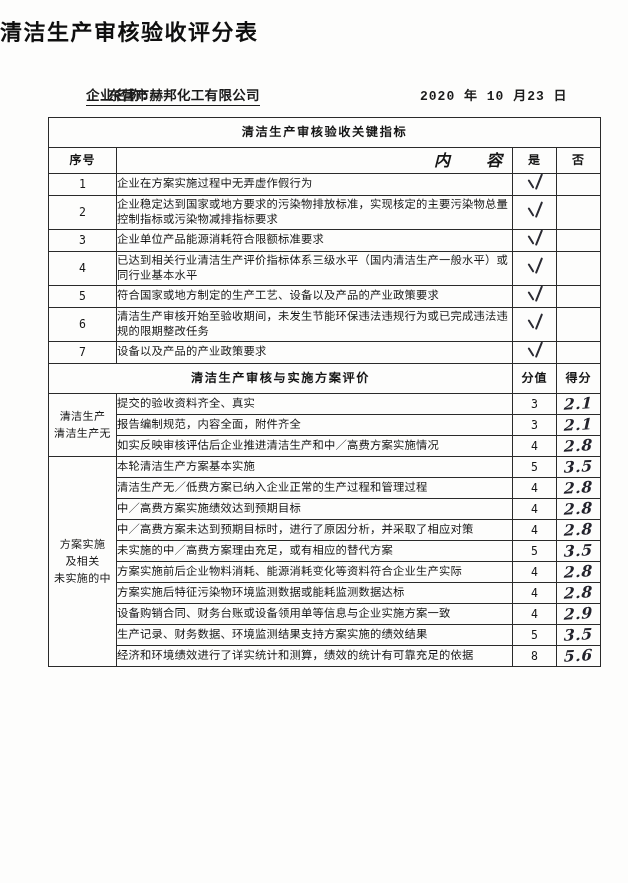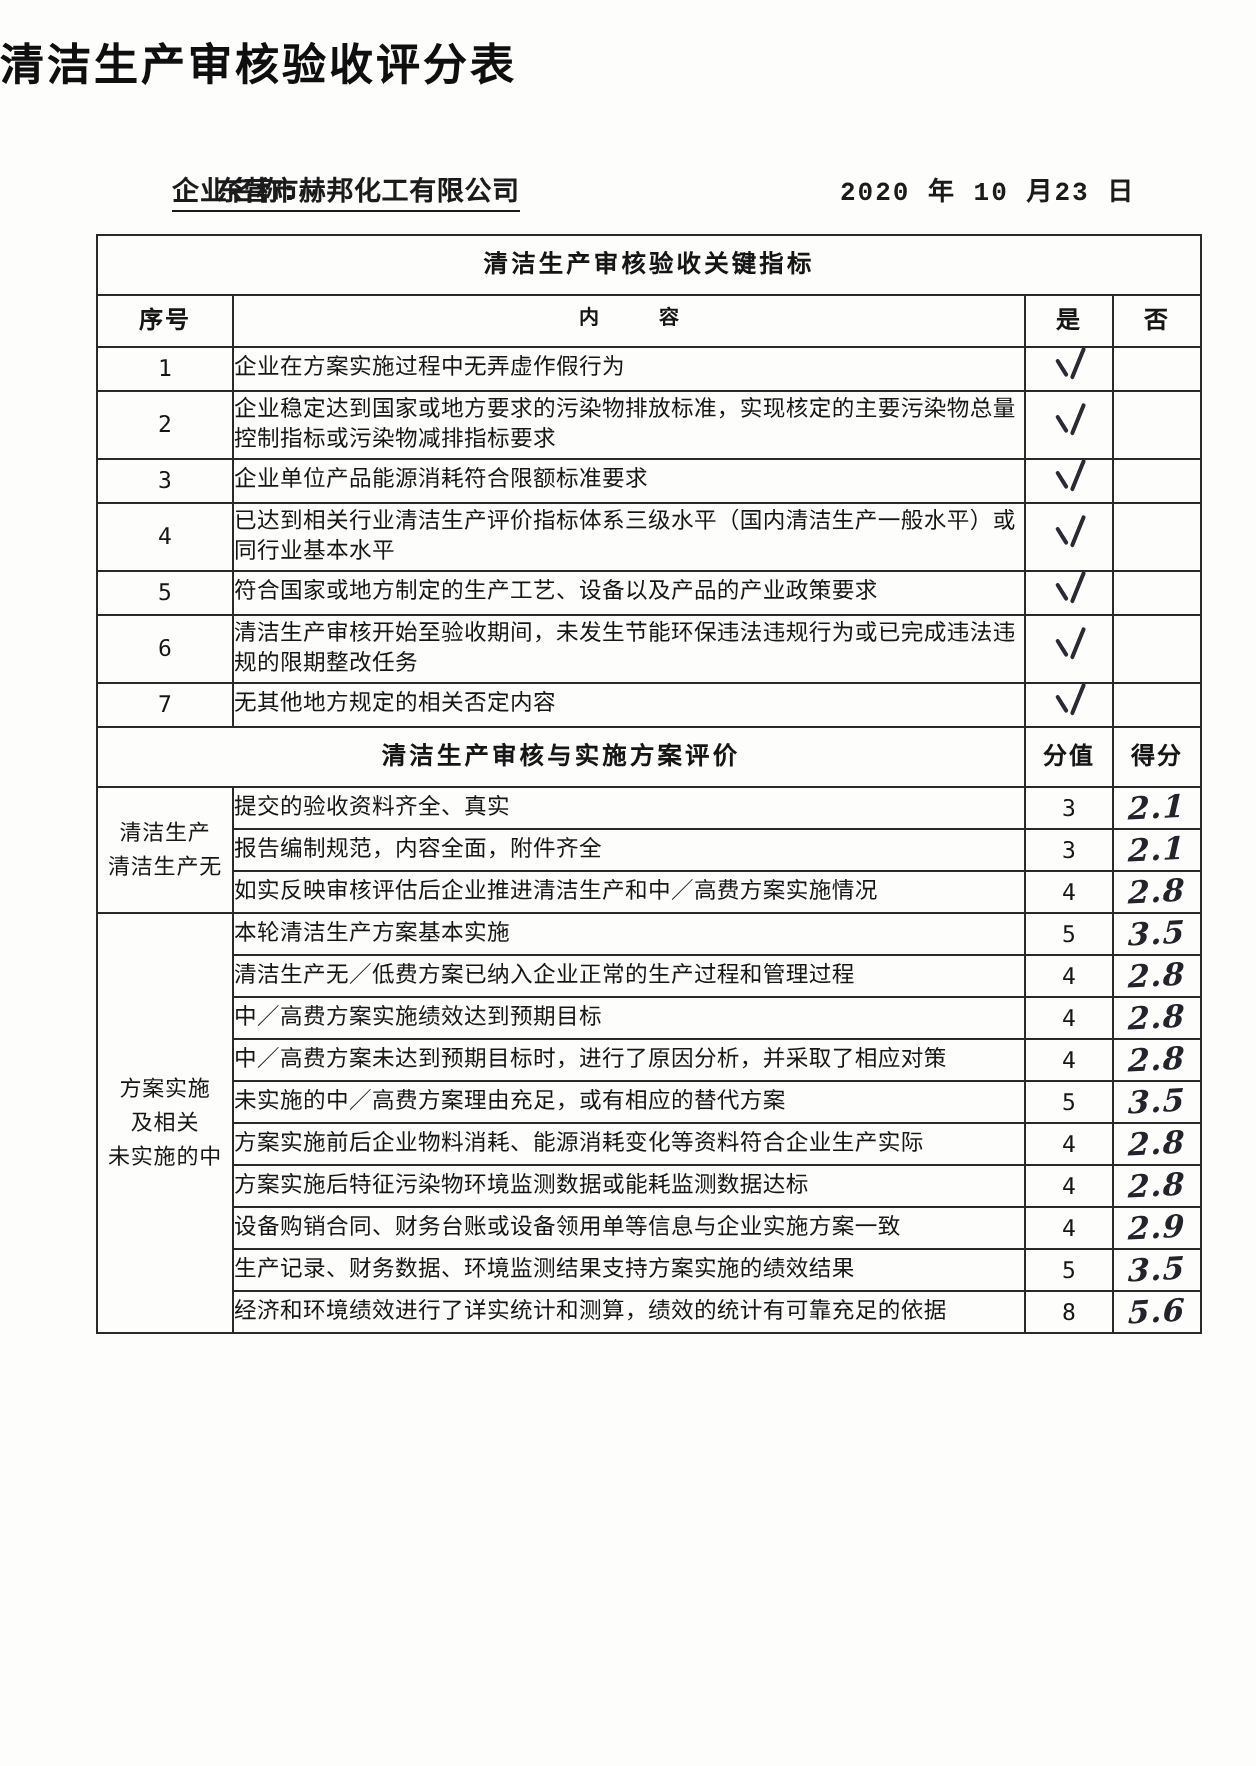--- a/index.html
+++ b/index.html
@@ -106,26 +106,27 @@
   }
   .col-head {
     text-align: center;
     font-weight: 700;
     font-size: 12px;
     letter-spacing: 1px;
     height: 25px;
     margin-top: 20px;
   }
   .col-head-wide {
-    text-align: center;
-    font-weight: 700;
-    font-size: 10px;
+    text-align: right;
+    font-weight: 700;
+    font-size: 16px;
     letter-spacing: 10px;
     text-indent: 10px;
     height: 25px;
+    font-style: italic;
   }
   .idx {
     text-align: center;
     font-size: 11.5px;
     font-family: "DejaVu Sans Mono", "Liberation Mono", monospace;
   }
   .content {
     text-align: left;
     font-size: 11.3px;
     letter-spacing: 0.2px;
@@ -251,21 +252,21 @@
           <td class="mark-cell"></td>
         </tr>
         <tr>
           <td class="idx h2">6</td>
           <td class="content">清洁生产审核开始至验收期间，未发生节能环保违法违规行为或已完成违法违规的限期整改任务</td>
           <td class="mark-cell"><span class="tick"></span></td>
           <td class="mark-cell"></td>
         </tr>
         <tr>
           <td class="idx h1">7</td>
-          <td class="content">无其他地方规定的相关否定内容</td>
+          <td class="content">设备以及产品的产业政策要求</td>
           <td class="mark-cell"><span class="tick"></span></td>
           <td class="mark-cell"></td>
         </tr>
         <tr>
           <td class="section-head" colspan="2">清洁生产审核与实施方案评价</td>
           <td class="col-head">分值</td>
           <td class="col-head">得分</td>
         </tr>
         <tr>
           <td class="group-label" rowspan="3"><span>清洁生产</span><br><span>清洁生产无</span></td>

